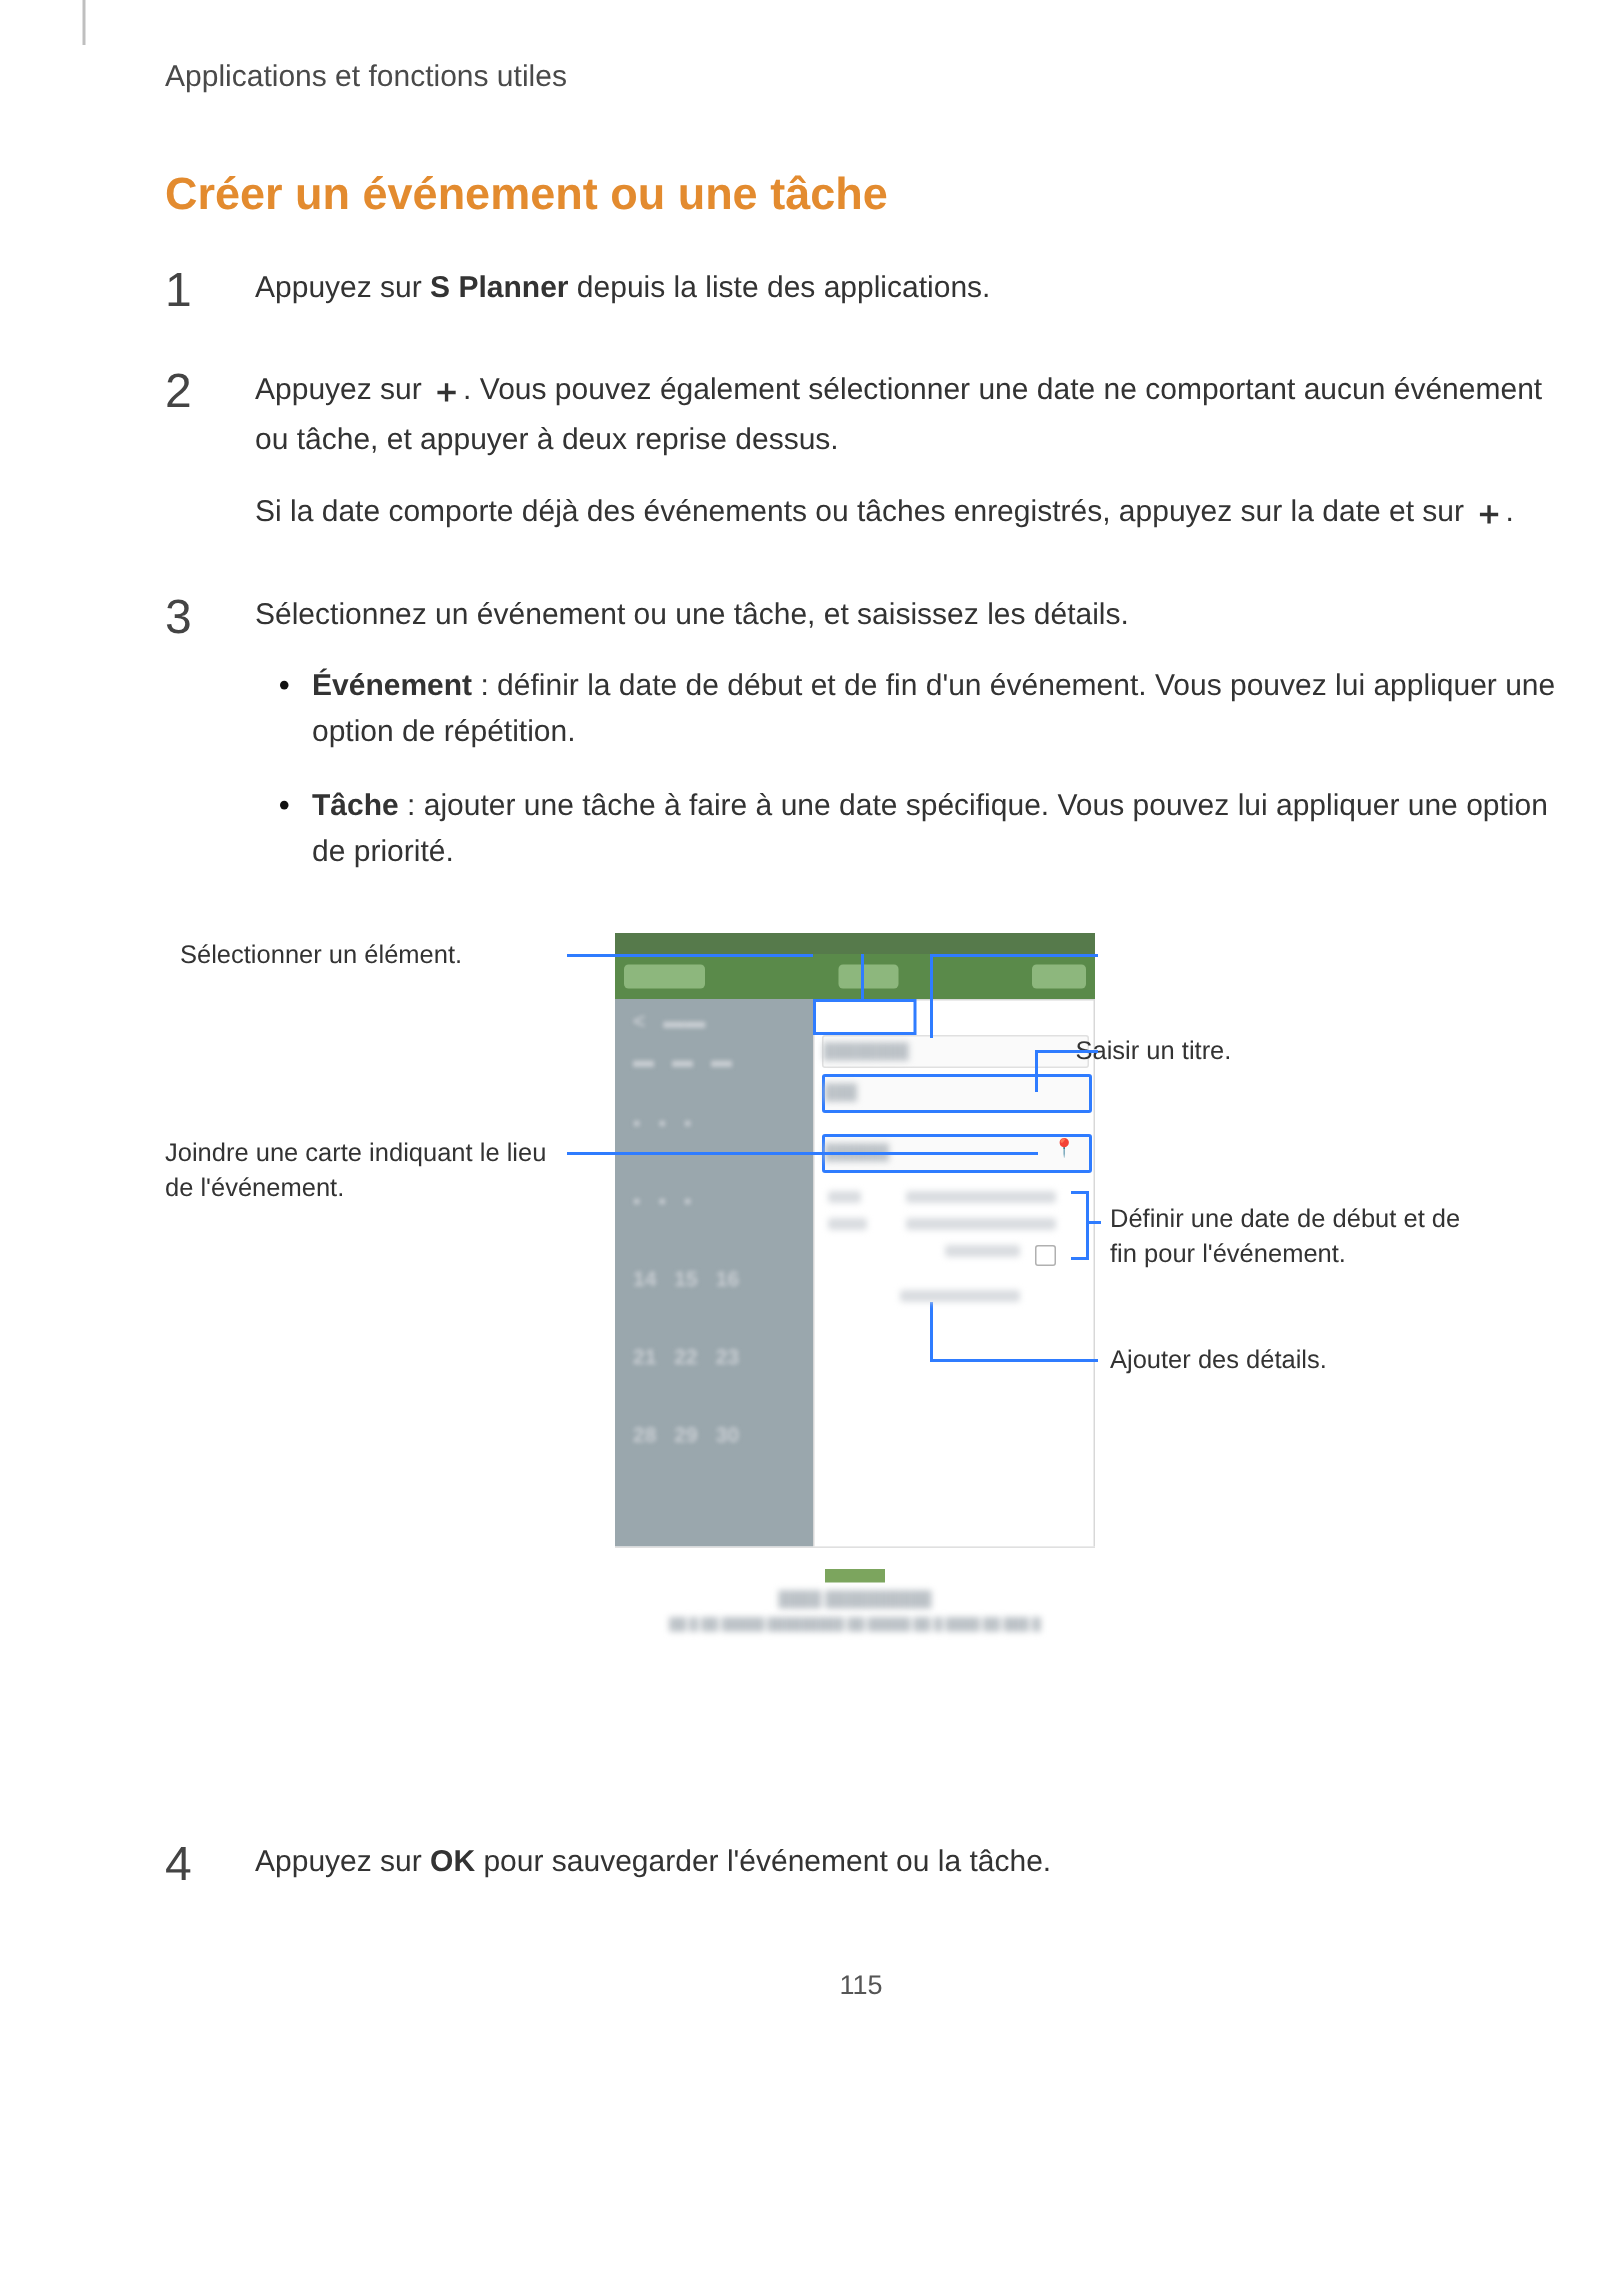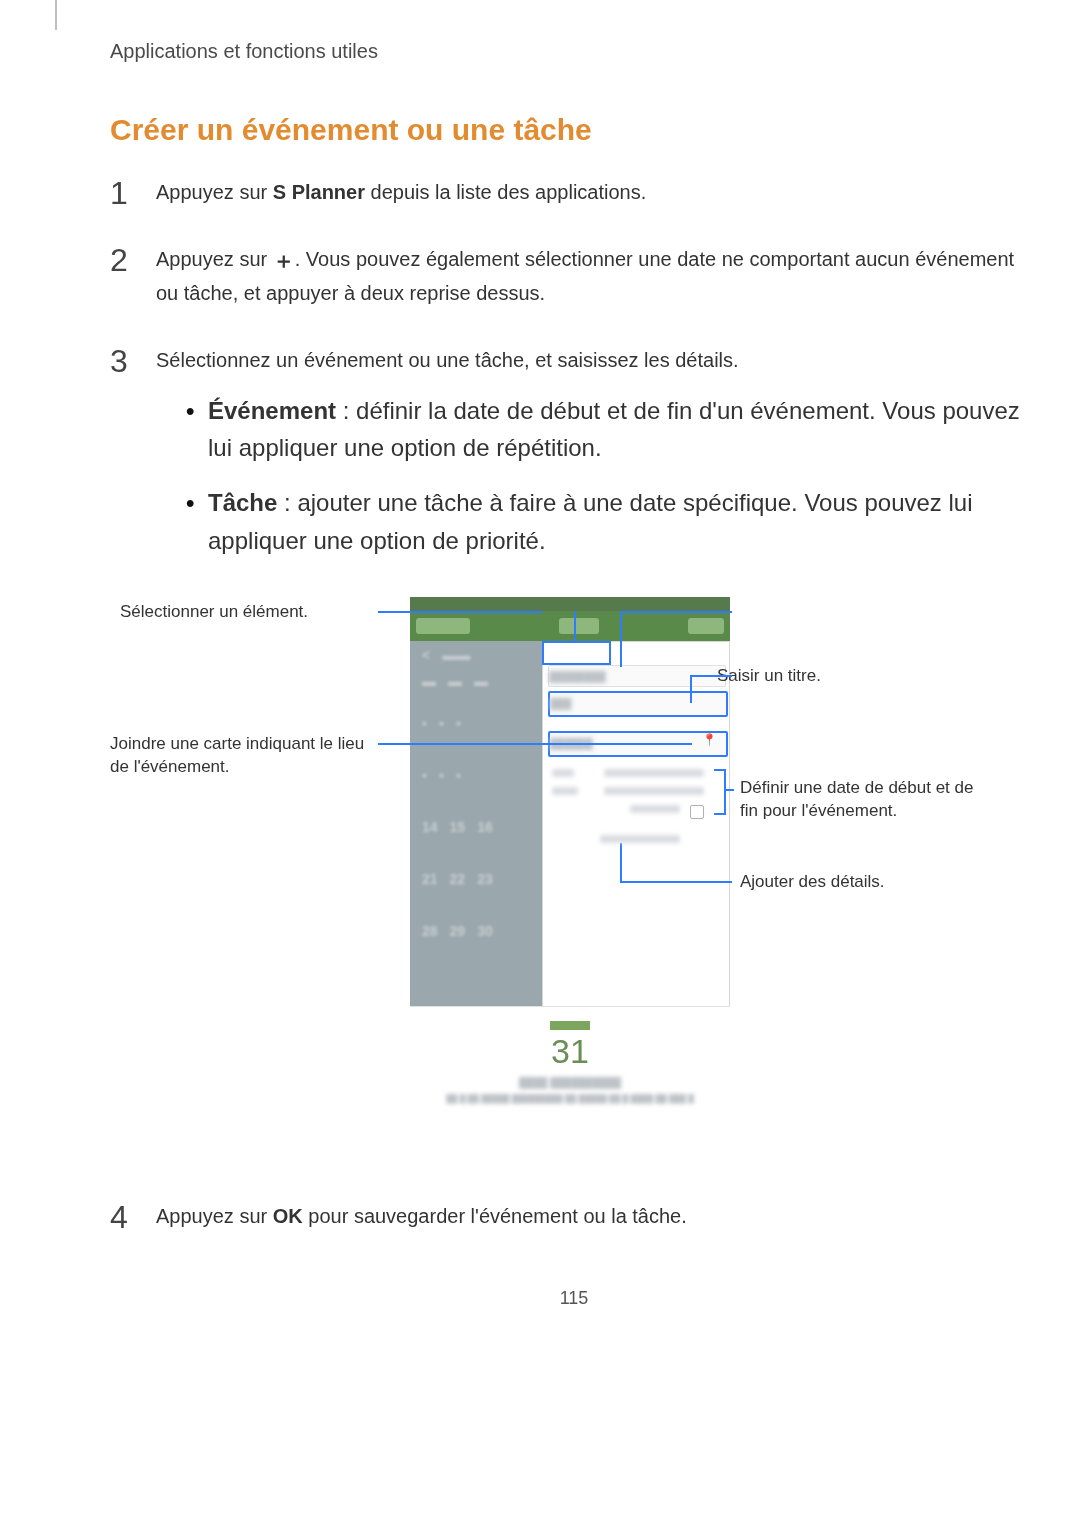--- a/index.html
+++ b/index.html
@@ -3,23 +3,23 @@
 <meta charset="utf-8">
 <style>
   body{margin:0;background:#fff;font-family:"Segoe UI",Arial,sans-serif;color:#2b2b2b;width:1080px}
   .page{padding:40px 42px 60px 110px;position:relative}
   .crop{position:absolute;left:55px;top:0;width:2px;height:30px;background:#bfbfbf}
   .chapter{font-size:20px;color:#4a4a4a;margin-bottom:50px}
   .h2{font-size:30px;color:#e38b2f;font-weight:600;margin-bottom:30px}
   .step{display:flex;gap:22px;margin-bottom:20px}
   .num{font-size:32px;color:#444;min-width:22px;line-height:1}
   .body{font-size:20px;line-height:1.55;color:#333;flex:1}
-  .body p{margin:0 0 16px 2px}
+  .body p{margin:0 0 16px 16px}
   .sub{list-style:none;padding:0;margin:8px 0 0 32px}
-  .sub li{position:relative;padding-left:22px;margin-bottom:18px;font-size:24px;line-height:1.55}
+  .sub li{position:relative;padding-left:22px;margin-bottom:18px;font-size:20px;line-height:1.55}
   .sub li::before{content:"•";position:absolute;left:0;top:0;font-weight:900;color:#111}
   .bold{font-weight:700}
   .plus-icon{display:inline-block;font-weight:700;font-size:22px;vertical-align:-2px}
 
   
   .figure{width:870px;height:560px;margin:18px auto 44px 10px;position:relative}
   .shot{position:absolute;left:290px;top:0;width:320px;height:540px;background:#9aa7ad}
   .statusbar{height:14px;background:#567a4b}
   .topbar{height:30px;background:#5a8a4a;display:flex;align-items:center;justify-content:space-between;padding:0 6px}
   .tabseg{background:#8db77d;border-radius:3px;width:54px;height:16px}
@@ -65,20 +65,23 @@
       </p>
     </div>
   </div>
 
   <div class="step">
     <div class="num">2</div>
     <div class="body">
       <p>
         <span>Appuyez sur </span><span class="plus-icon">＋</span><span>. Vous pouvez également sélectionner une date ne comportant aucun événement ou tâche, et appuyer à deux reprise dessus.</span>
       </p>
+      <p>
+        <span>Si la date comporte déjà des événements ou tâches enregistrés, appuyez sur la date et sur </span><span class="plus-icon">＋</span><span>.</span>
+      </p>
     </div>
   </div>
 
   <div class="step">
     <div class="num">3</div>
     <div class="body">
       <p>Sélectionnez un événement ou une tâche, et saisissez les détails.</p>
       <ul class="sub">
         <li><span class="bold">Événement</span><span> : définir la date de début et de fin d'un événement. Vous pouvez lui appliquer une option de répétition.</span></li>
         <li><span class="bold">Tâche</span><span> : ajouter une tâche à faire à une date spécifique. Vous pouvez lui appliquer une option de priorité.</span></li>
@@ -150,21 +153,20 @@
       <div class="row" style="top:208px;left:220px">
           <span style="width:50px;height:8px" class="blr"></span>
           <span style="width:12px;height:12px;border:1px solid #b0b0b0;background:#fff"></span>
         </div>
       <div class="row" style="top:238px;left:190px">
           <span style="width:80px;height:8px" class="blr"></span>
         </div>
 
       <div class="pn">
         <div class="sq"></div>
-        <div class="d31">31</div>
         <div class="blr">████ ██████████</div>
         <div class="blr" style="font-size:8px">██ █ ██ █████ █████████ ██ █████ ██ █ ████ ██ ███ █</div>
       </div>
     </div>
 
     <div class="co" style="right:620px;top:4px;text-align:left;width:250px">Sélectionner un élément.</div>
     <div class="co" style="right:620px;top:136px;width:260px">Joindre une carte indiquant le lieu de l'événement.</div>
     <div class="co" style="left:597px;top:68px;width:250px">Saisir un titre.</div>
     <div class="co" style="left:620px;top:180px;width:250px">Définir une date de début et de fin pour l'événement.</div>
     <div class="co" style="left:620px;top:274px;width:250px">Ajouter des détails.</div>

